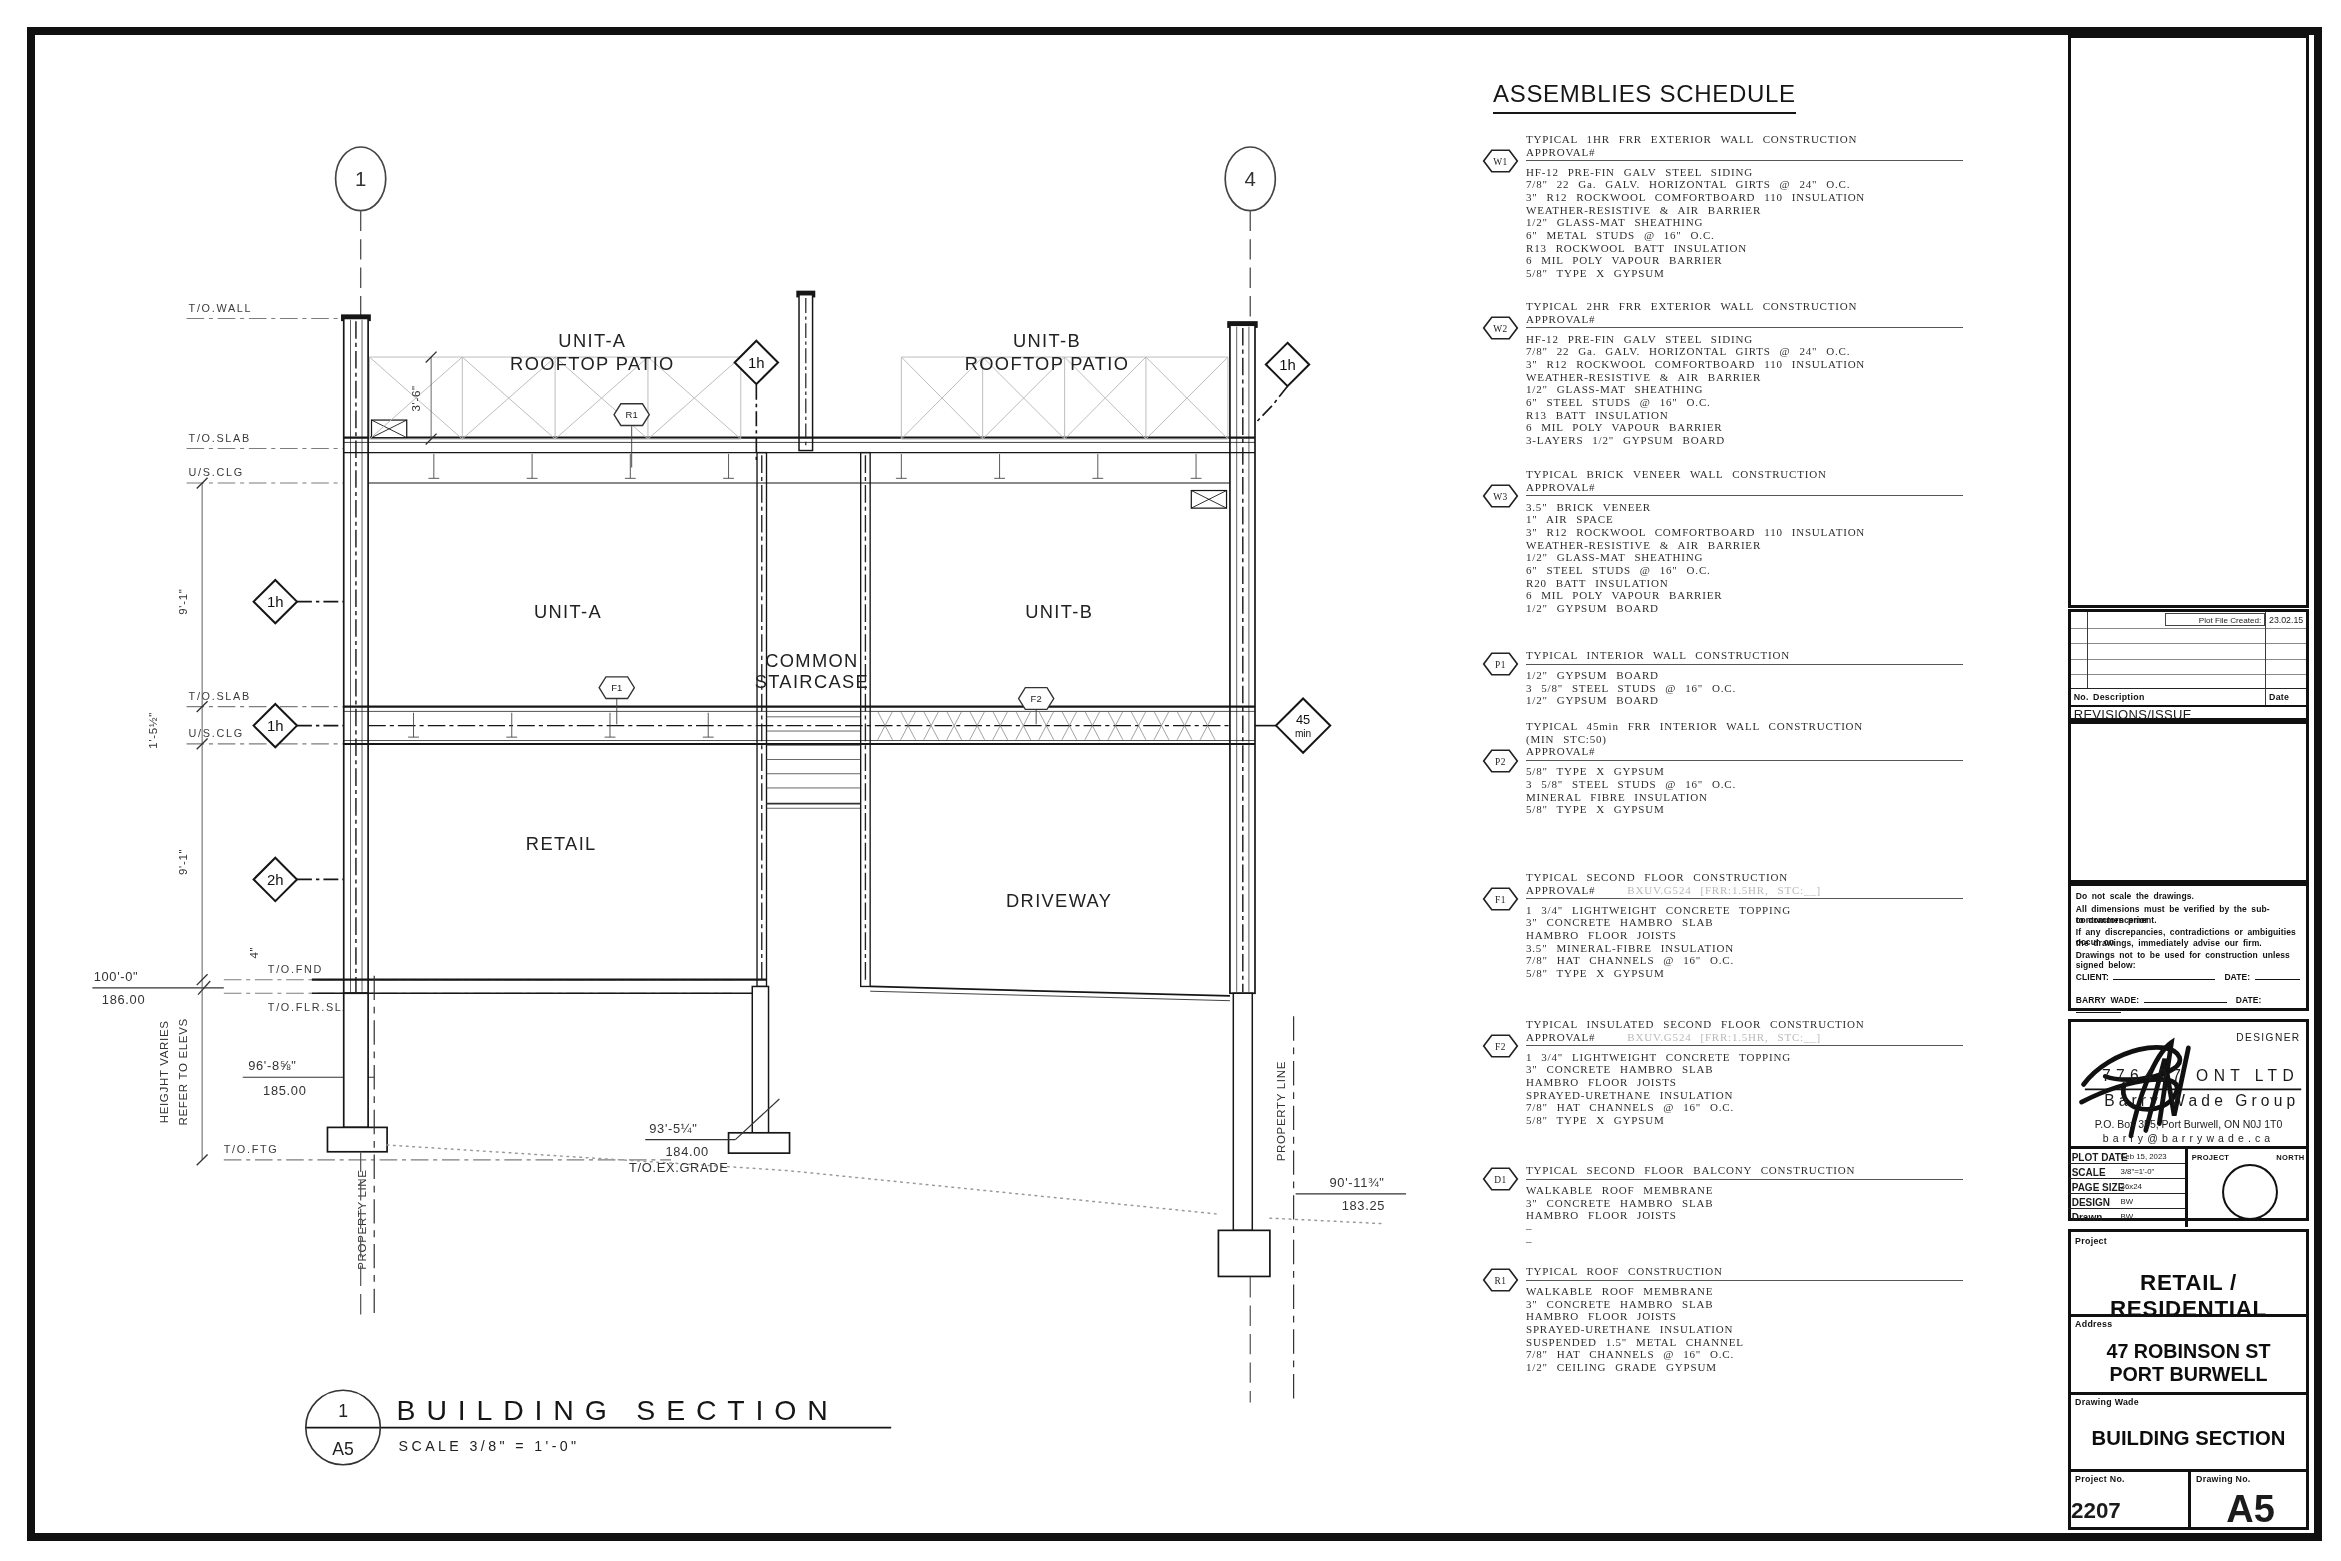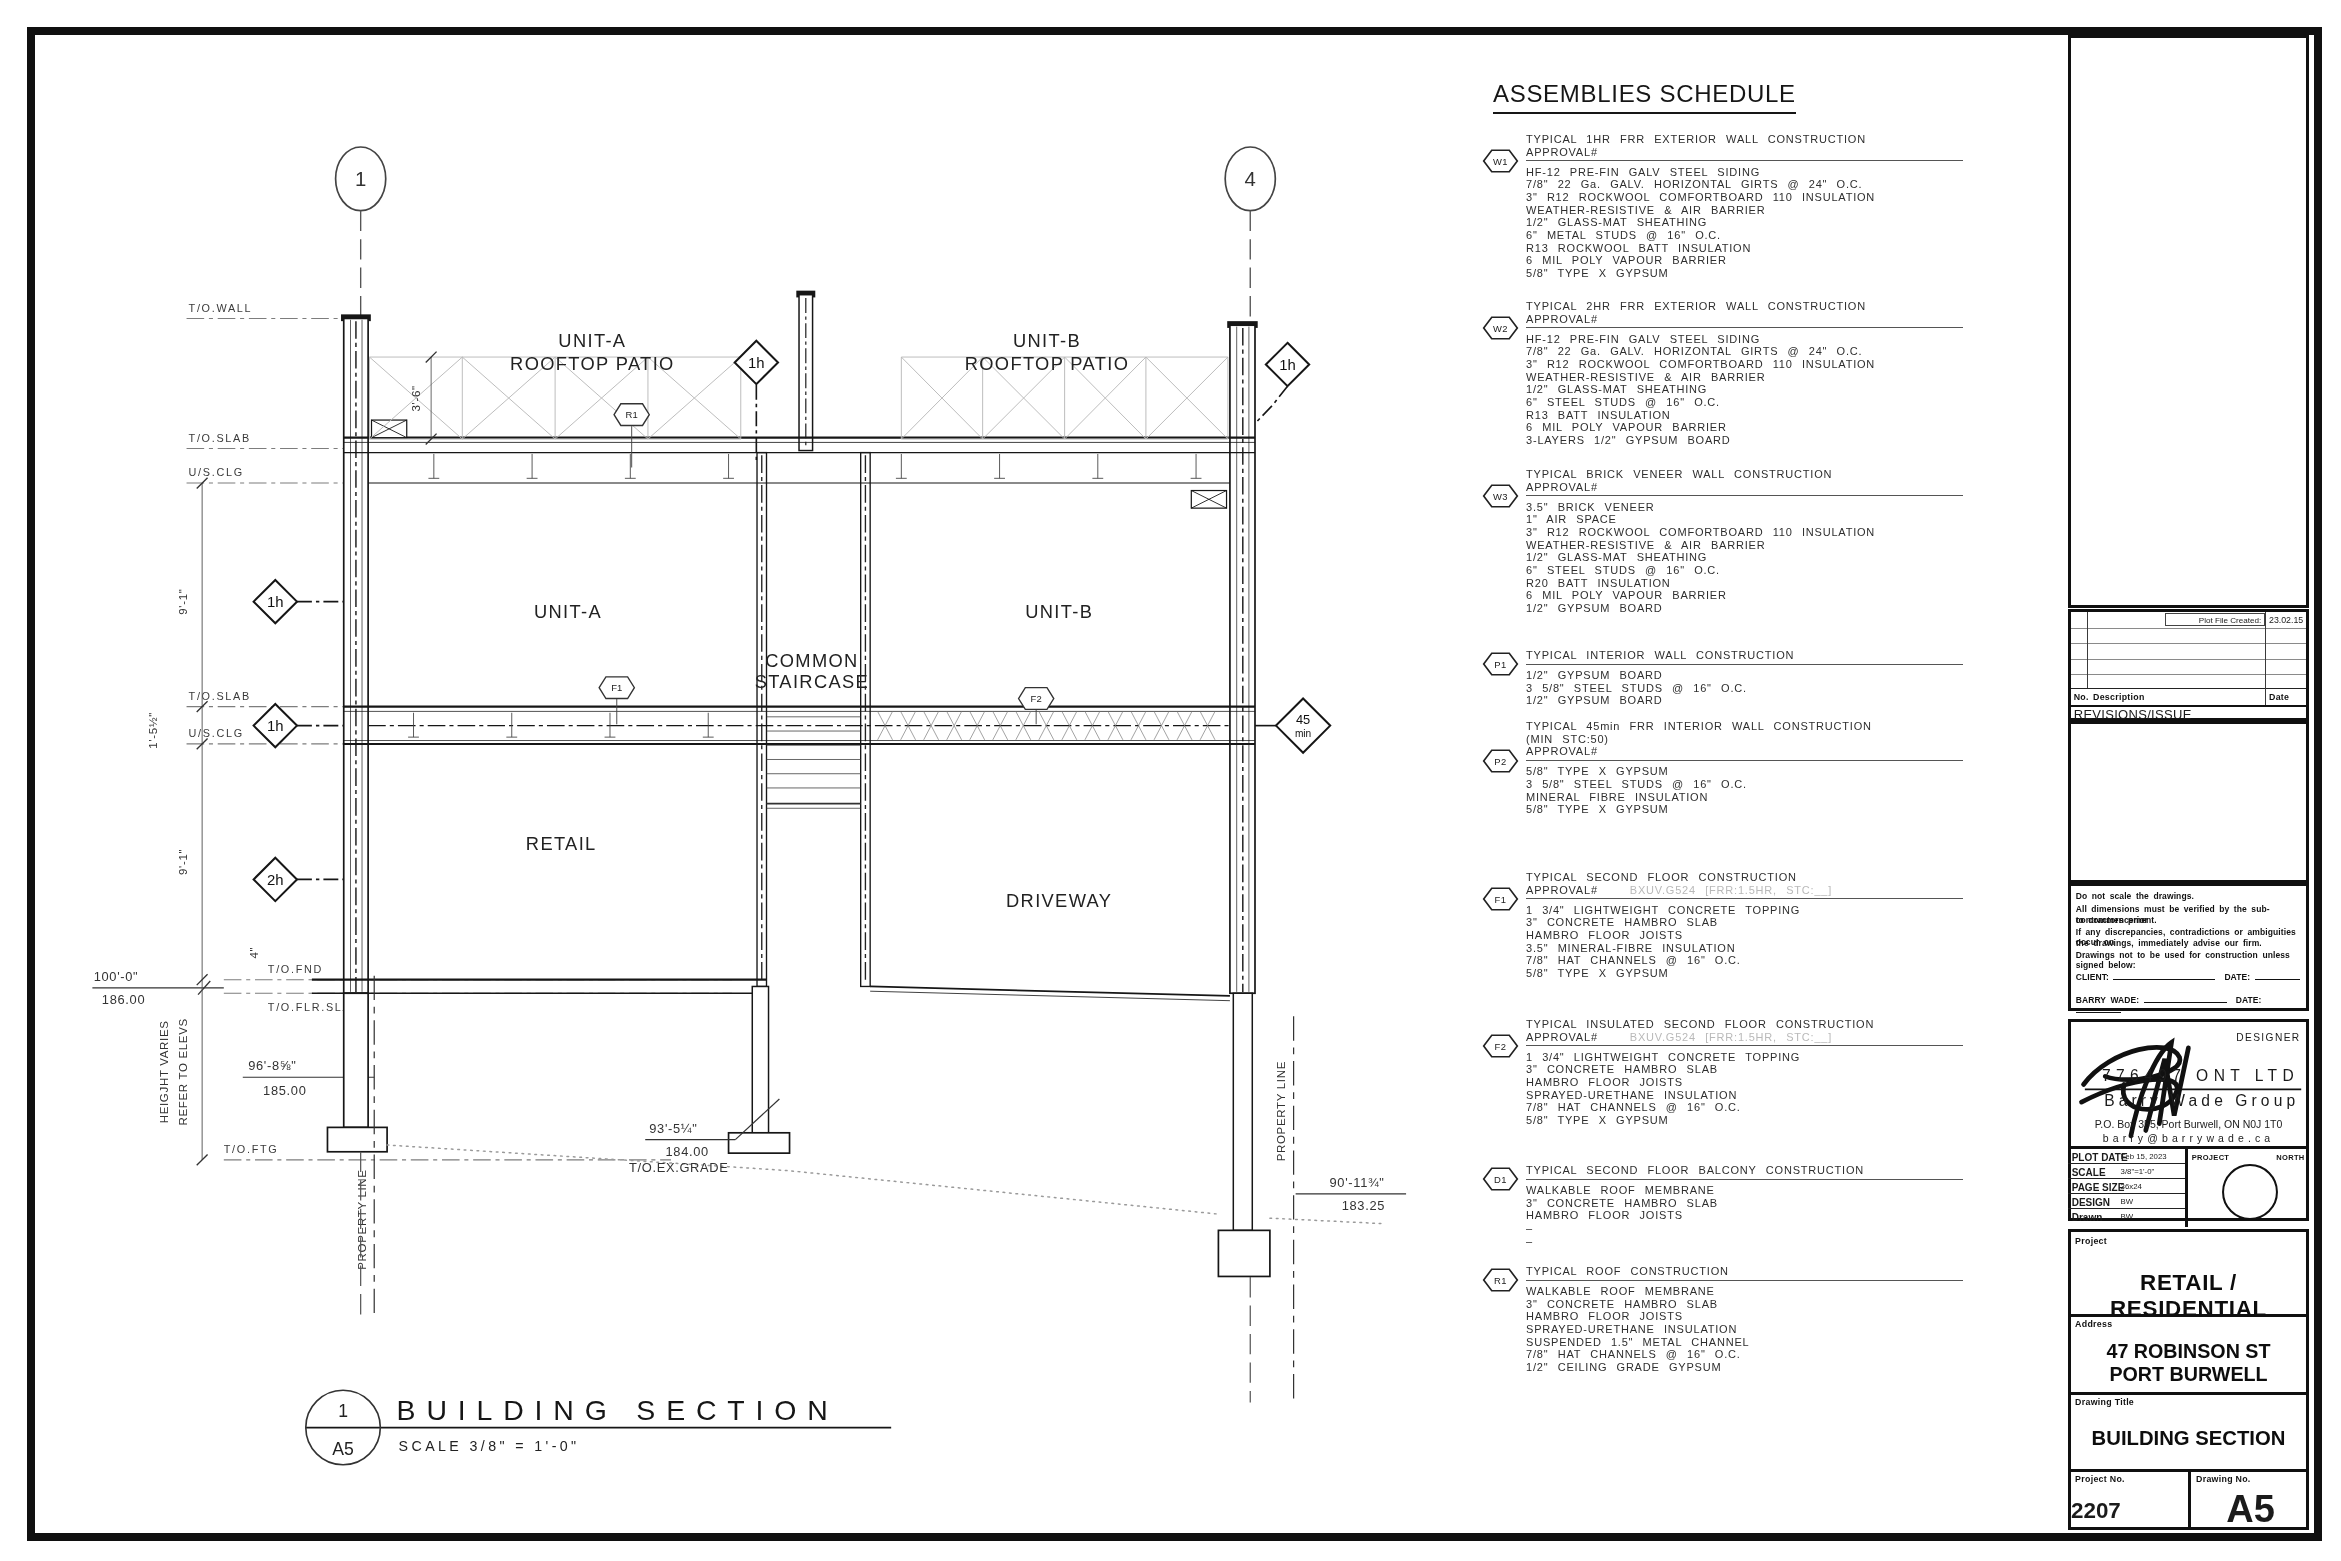--- a/index.html
+++ b/index.html
@@ -17,21 +17,21 @@
   .hxt{font-size:14px;fill:#222;}
   .bub{font-size:30px;fill:#333;}
   .dtitle{font-size:42px;letter-spacing:16px;fill:#161616;}
   .dscale{font-size:21px;letter-spacing:5px;fill:#222;}
   .dcirc{font-size:26px;fill:#222;}
   
   #schedule{position:absolute;left:1526px;top:0;width:488px;}
   .sch-title{position:absolute;left:-33px;top:80px;font-size:24px;letter-spacing:0.7px;
     color:#161616;border-bottom:2.7px solid #161616;padding-bottom:4.1px;white-space:nowrap;}
   .asm{position:absolute;left:0;width:474px;font-size:11px;letter-spacing:0.8px;word-spacing:5.4px;
-    line-height:12.7px;color:#2e2e2e;}
+    line-height:12.7px;color:#2e2e2e;font-family:Liberation Serif, serif;}
   .asm .ttl{white-space:nowrap;}
   .asm .ref{color:#b9b9b9;padding-left:32px;}
   .asm .rule{position:relative;border-top:1.7px solid #555;margin:2px 0 4.1px 0;width:437px;}
   .asm .hexwrap{position:absolute;left:-45px;top:-13.6px;}
   .asm .items div{white-space:nowrap;}
   
   .tb{position:absolute;left:2068px;width:241px;border:3.4px solid #101010;background:#fff;box-sizing:border-box;}
   .tb-lab{position:absolute;font-size:8.8px;font-weight:bold;color:#111;letter-spacing:0.3px;}
   .tb-big{position:absolute;width:100%;text-align:center;font-weight:bold;color:#0d0d0d;}
   .rev-line{position:absolute;left:0;width:100%;border-top:1px solid #8a8a8a;}
@@ -546,21 +546,21 @@
 </line></div>
 
 <div class="tb" style="top:1229px;height:301px;">
   <div class="tb-lab" style="left:4.1px;top:4.1px;">Project</div>
   <div class="tb-big" style="top:38px;font-size:22.4px;letter-spacing:0.7px;">RETAIL / RESIDENTIAL</div>
   <div style="position:absolute;left:0;top:82px;width:100%;border-top:3.4px solid #101010;"></div>
   <div class="tb-lab" style="left:4.1px;top:87px;">Address</div>
   <div class="tb-big" style="top:108px;font-size:19.7px;">47 ROBINSON ST</div>
   <div class="tb-big" style="top:131px;font-size:19.7px;">PORT BURWELL</div>
   <div style="position:absolute;left:0;top:160px;width:100%;border-top:3.4px solid #101010;"></div>
-  <div class="tb-lab" style="left:4.1px;top:165px;">Drawing Title</div>
+  <div class="tb-lab" style="left:4.1px;top:165px;">Drawing Wade</div>
   <div class="tb-big" style="top:195px;font-size:20.3px;">BUILDING SECTION</div>
   <div style="position:absolute;left:0;top:237px;width:100%;border-top:3.4px solid #101010;"></div>
   <div class="tb-lab" style="left:4.1px;top:242px;">Project No.</div>
   <div style="position:absolute;left:0;top:266px;width:117px;text-align:left;font-weight:bold;font-size:22.4px;">2207</div>
   <div style="position:absolute;left:117px;top:237px;height:58px;border-left:3.4px solid #101010;"></div>
   <div class="tb-lab" style="left:125px;top:242px;">Drawing No.</div>
   <div style="position:absolute;left:121px;top:256px;width:117px;text-align:center;font-weight:bold;font-size:38px;">A5</div>
 </div>
 
 </div>

